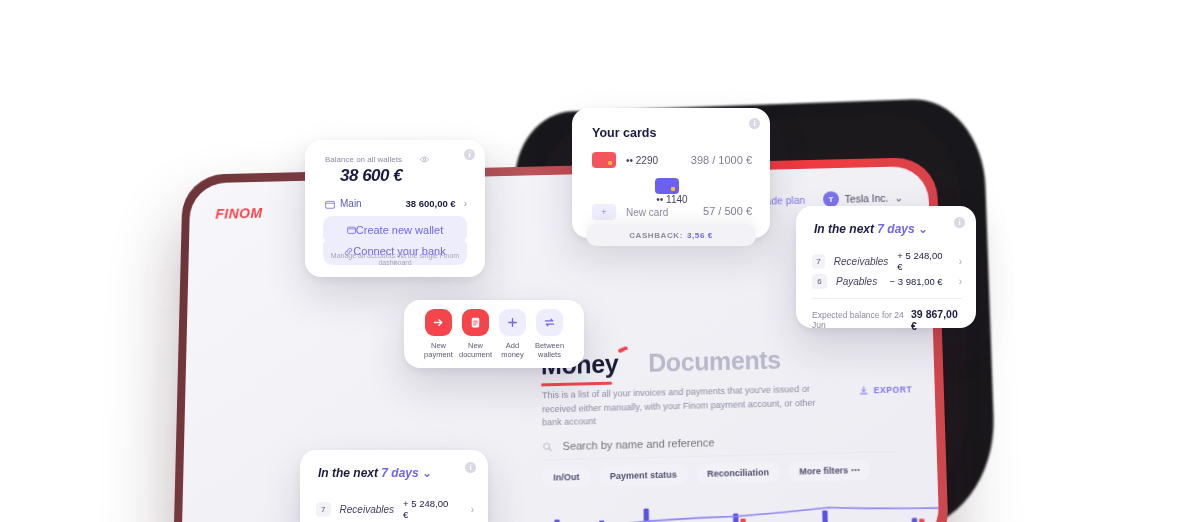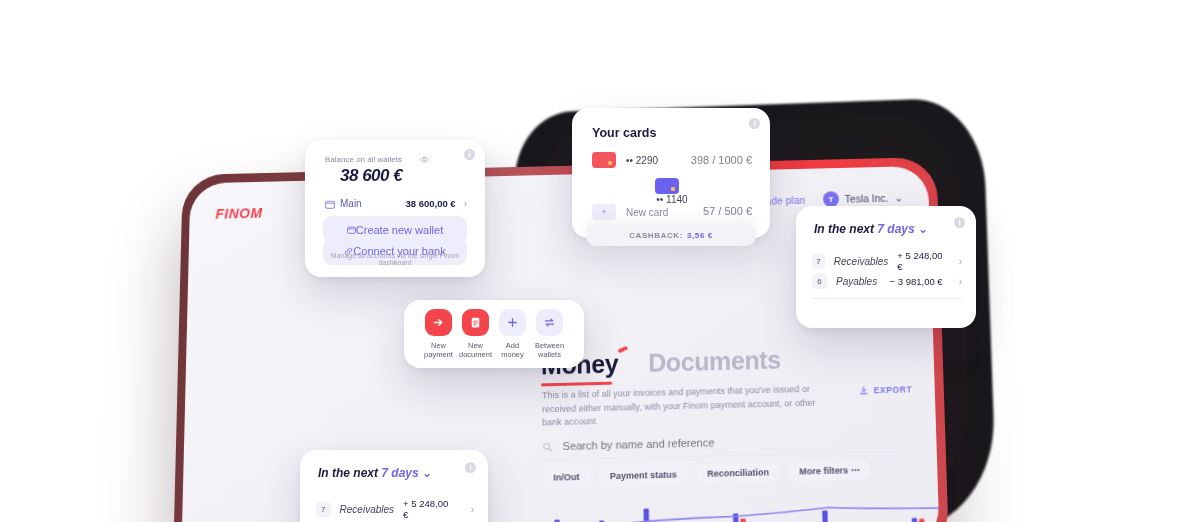--- a/index.html
+++ b/index.html
@@ -387,20 +387,24 @@
       <span class="nx-val">+ 5 248,00 €</span>
       <span class="nx-chev">›</span>
     </div>
     <div class="nx-row" style="top:68px;">
       <span class="nx-cnt">6</span>
       <span class="nx-lbl">Payables</span>
       <span class="nx-val">− 3 981,00 €</span>
       <span class="nx-chev">›</span>
     </div>
     <div class="nx-hr" style="top:92px;"></div>
+    <div class="nx-foot" style="top:102px;">
+      <span>Expected balance for 24 Jun</span>
+      <b>39 867,00 €</b>
+    </div>
   </div>
 
   <div class="card" id="card-next-left">
     <div class="info-dot" style="right:12px;top:12px;">i</div>
     <div class="nx-title">
       <span>In the next</span>
       <span class="d">7 days</span>
       <span class="d">⌄</span>
     </div>
     <div class="nx-row" style="top:48px;">

